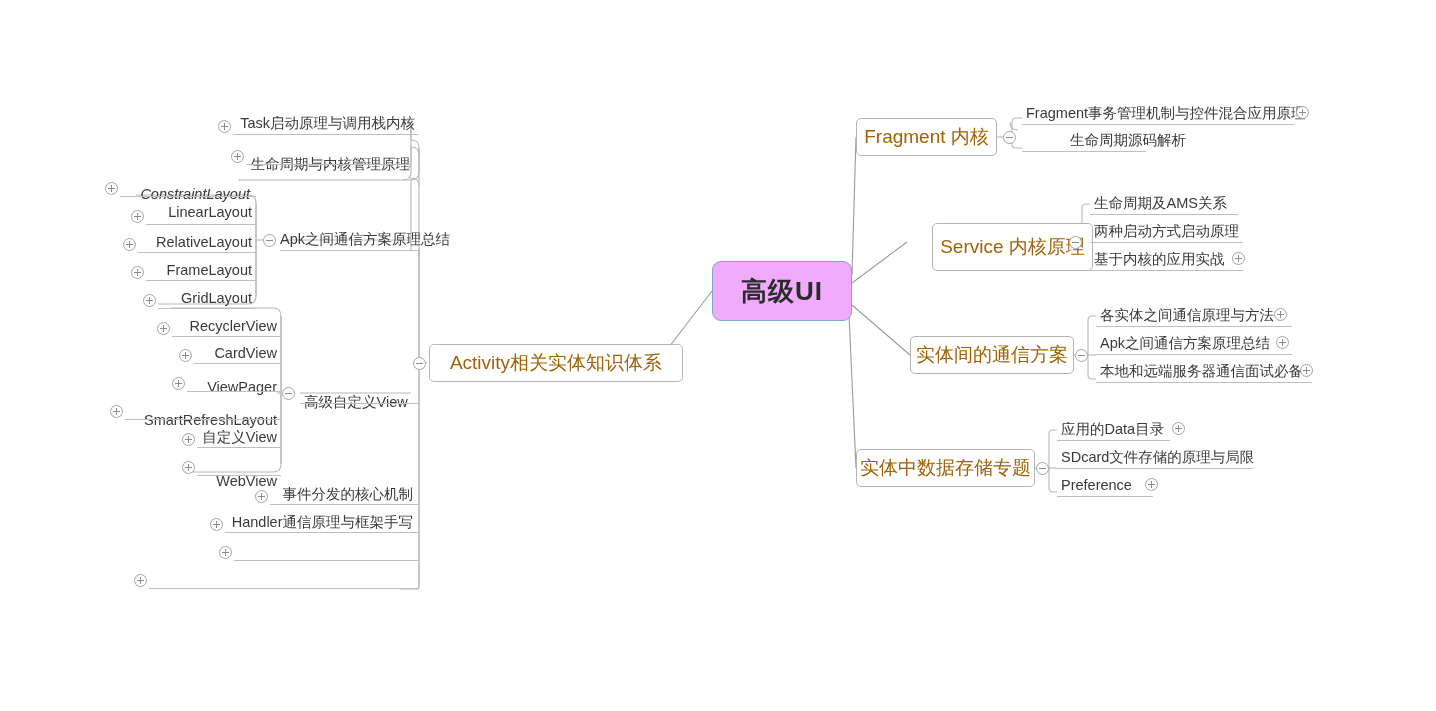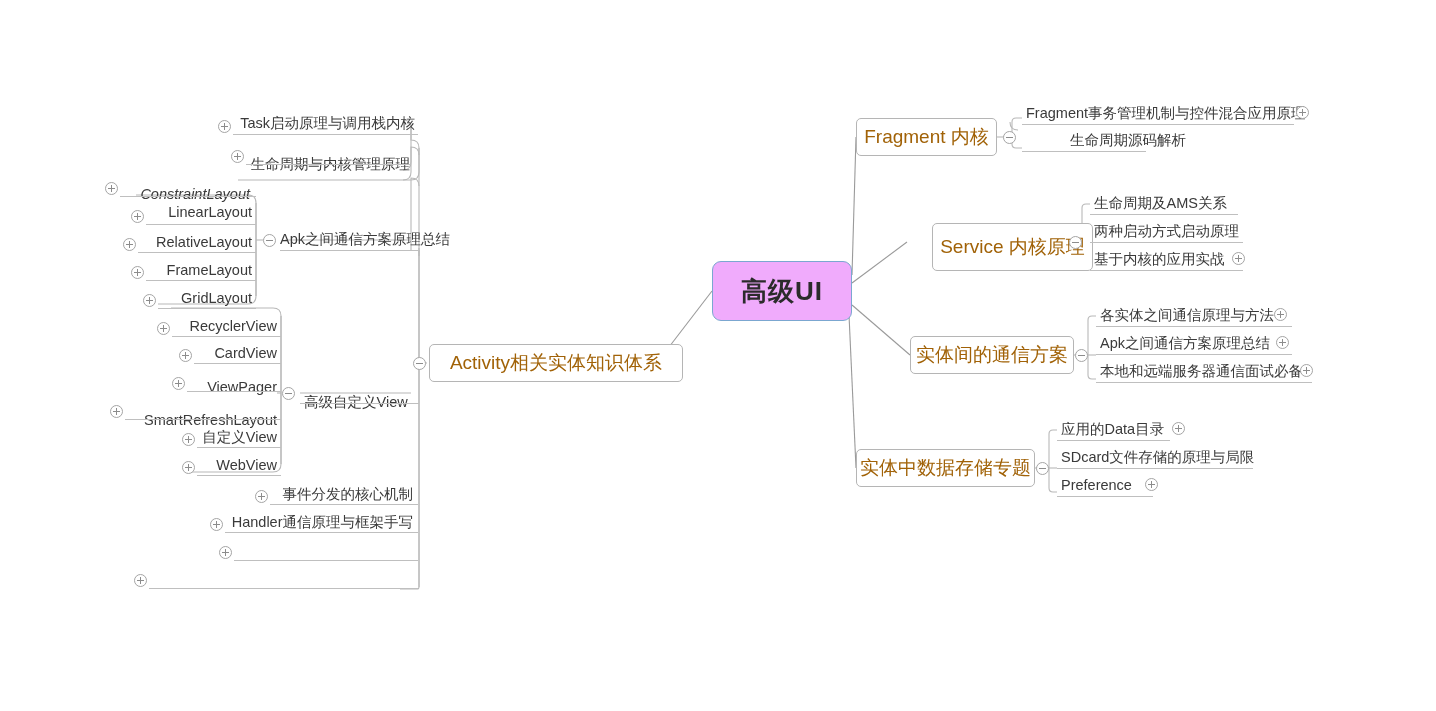--- a/index.html
+++ b/index.html
@@ -247,21 +247,21 @@
   </div>
   <div class="toggle plus" style="left:110px;top:405px;"></div>
   <div class="rule" style="left:125px;top:419px;width:156px;"></div>
 
   <div class="leaf left" style="left:170px;top:427px;width:107px;height:20px;">
     <span class="txt">自定义View</span>
   </div>
   <div class="toggle plus" style="left:182px;top:433px;"></div>
   <div class="rule" style="left:197px;top:447px;width:84px;"></div>
 
-  <div class="leaf left" style="left:170px;top:455px;width:107px;height:20px;">
+  <div class="leaf left" style="left:170px;top:471px;width:107px;height:20px;">
     <span class="txt">WebView</span>
   </div>
   <div class="toggle plus" style="left:182px;top:461px;"></div>
   <div class="rule" style="left:197px;top:475px;width:84px;"></div>
 
   <div class="leaf left" style="left:225px;top:484px;width:188px;height:20px;">
     <span class="txt">事件分发的核心机制</span>
   </div>
   <div class="toggle plus" style="left:255px;top:490px;"></div>
   <div class="rule" style="left:270px;top:504px;width:148px;"></div>

